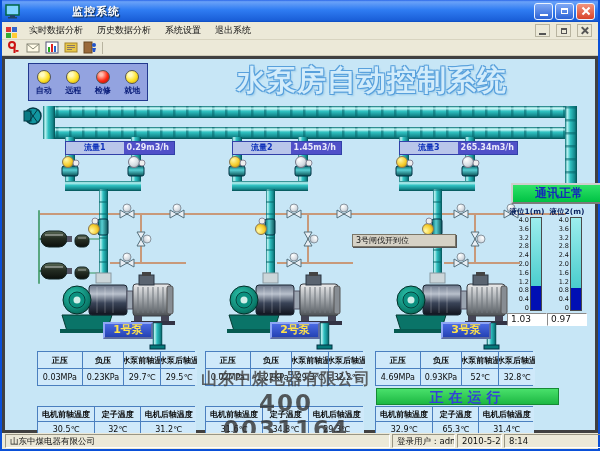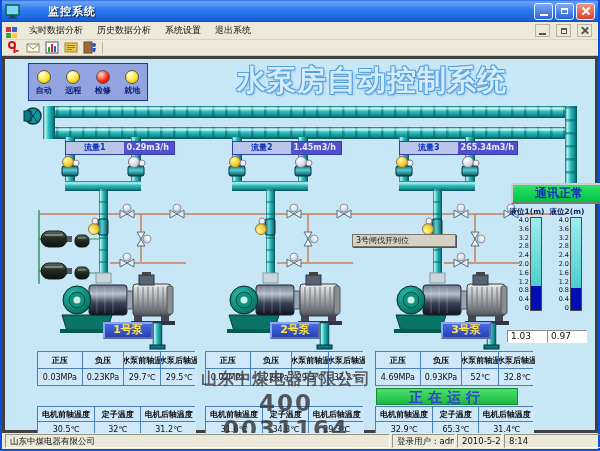--- a/index.html
+++ b/index.html
@@ -4,21 +4,21 @@
 <style>
   * { margin:0; padding:0; box-sizing:border-box; }
   html,body { width:600px; height:451px; overflow:hidden; background:#fff;
     font-family:"DejaVu Sans","Liberation Sans",sans-serif; }
   .window { position:relative; width:600px; height:451px;
     border:2px solid #0a50d8; border-top:none; background:#ece9d8; }
 
   
   .titlebar { position:absolute; left:0; top:0; width:596px; height:22px;
     background:linear-gradient(180deg,#2a66e8 0%,#6aa2f8 8%,#2f7cf2 45%,#1a5fd8 92%,#0c4cc0 100%);
-    display:flex; align-items:center; padding:0 3px; }
+    display:flex; align-items:center; padding:0 3px;gap:24px; }
   .app-icon { width:15px; height:15px; margin-right:4px; display:inline-block; }
   .title-text { color:#fff; font-size:11px; font-weight:bold; text-shadow:1px 1px 1px #123;
     margin-left:24px; letter-spacing:1px; }
   .win-controls { margin-left:auto; display:flex; gap:2px; }
   .wc { width:19px; height:17px; border-radius:3px; border:1px solid #eaf2ff;
     display:flex; align-items:center; justify-content:center; cursor:pointer;
     background:linear-gradient(180deg,#7fa9f5,#2c63d5); position:relative; }
   .wc.close { background:linear-gradient(180deg,#f0947e,#d8432a); }
   .g-min { width:8px; height:2px; background:#fff; margin-top:8px; }
   .g-restore { width:7px; height:6px; border:1px solid #fff; border-top-width:2px; }
@@ -87,37 +87,37 @@
   .gauge.g1 { left:502px; } .gauge.g2 { left:542px; }
   .gauge-label { font-size:7.5px; color:#09225f; font-weight:bold; text-align:center; height:10px; }
   .gauge-body { display:flex; height:94px; }
   .ticks { display:flex; flex-direction:column; justify-content:space-between; width:23px; }
   .tk { font-size:6.5px; line-height:6px; color:#111; text-align:right; display:flex;
     justify-content:flex-end; align-items:center;margin-left:20px; }
   .tk::after { content:""; width:4px; height:2px; background:#c42222; margin-left:1px; }
   .bar { width:12px; height:94px; border:1px solid #4a4a4a; position:relative;
     background:linear-gradient(180deg,#9ceeee,#30c2c2); }
   .fill { position:absolute; left:0; bottom:0; width:100%; background:#000fb4; }
-  .gauge-value { margin-top:19px; width:40px; height:13px; background:#fff;
+  .gauge-value { margin-top:2px; width:40px; height:13px; background:#fff;
     border:1px solid; border-color:#8a8a8a #fff #fff #8a8a8a; font-size:9px;
     line-height:11px; padding-left:3px; color:#111; }
 
   .pump-btn { position:absolute; top:263px; width:50px; height:17px;
     background:linear-gradient(180deg,#4a6ae2,#2442b4); border:2px outset #8fa6f4;
     color:#ffe24a; font-size:11px; font-weight:bold; text-align:center; line-height:12px; cursor:pointer; }
 
   .ptable { position:absolute; top:292px; width:158px; }
   .tg { display:grid; gap:1px; background:#4a7fbf; border:1px solid #4a7fbf; }
   .tg-top { grid-template-columns:28% 26% 23% 23%; grid-auto-rows:16px; }
   .tg-bottom { position:absolute; top:55px; left:0; right:0;
     grid-template-columns:36% 29% 35%; grid-auto-rows:14px; }
   .cell { background:#cfe9fa; font-size:8px; text-align:center; color:#0a0a0a;
     display:flex; align-items:center; justify-content:center; overflow:hidden; white-space:nowrap; }
   .cell.hd { font-weight:bold; }
-  .banner { position:absolute; left:1px; top:37px; width:142px; height:17px;
+  .banner { position:absolute; left:1px; top:37px; width:183px; height:17px;
     background:linear-gradient(180deg,#49e06b,#1db843); border:1px solid #168a34;
     color:#3340d8; font-size:14px; font-weight:bold; letter-spacing:5px;
     text-align:center; line-height:16px; }
 
   .wm { position:absolute; left:186px; top:310px; width:190px; text-align:center;
     color:#3f3f3f; opacity:.8; pointer-events:none; }
   .wm-line1 { font-size:16px; font-weight:bold; letter-spacing:1px; }
   .wm-line2 { font-size:23px; font-weight:bold; letter-spacing:2px; color:#333; }
 
   

